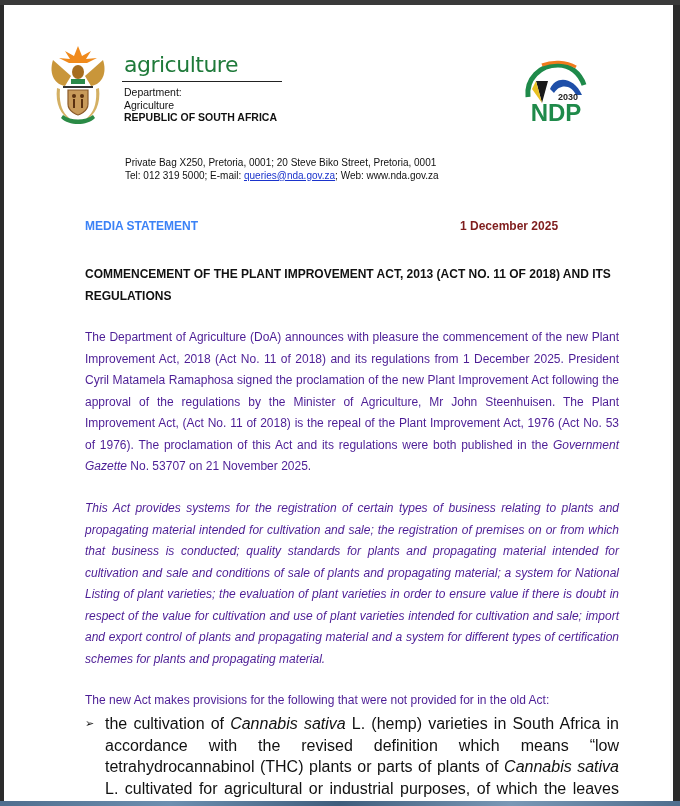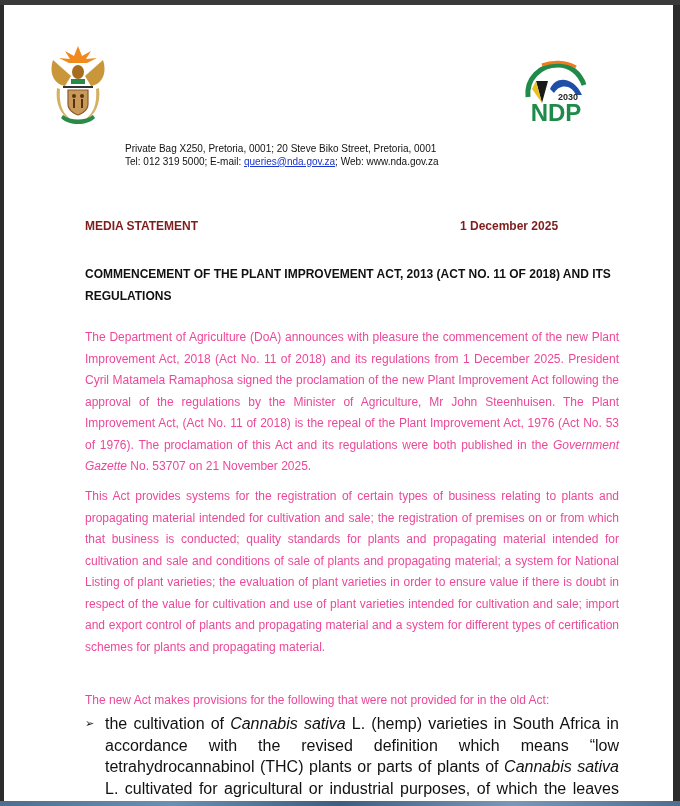--- a/index.html
+++ b/index.html
@@ -20,34 +20,34 @@
   .coat { position:absolute; left:43px; top:37px; width:62px; height:86px; }
   .brand { position:absolute; left:118px; top:48px; width:160px; }
   .brand-word {
     font-family:"DejaVu Sans", sans-serif; color:#1f7a3a; font-size:22px;
     letter-spacing:-0.5px; line-height:24px; height:28px; border-bottom:1.5px solid #222;
     padding-left:2px;
   }
   .brand-line { font-size:10.5px; color:#111; line-height:12.5px; padding-left:2px; }
   .brand-line.bold { font-weight:bold; }
   .ndp { position:absolute; left:518px; top:54px; width:66px; height:66px; }
-  .address { position:absolute; left:121px; top:138px; font-size:10px; line-height:12.5px; color:#111; }
+  .address { position:absolute; left:121px; top:152px; font-size:10px; line-height:12.5px; color:#111; }
   .address a { color:#1a33cc; text-decoration:underline; }
-  .ms-label { position:absolute; left:81px; top:214px; font-size:12px; font-weight:bold; color:#7f1d1d; }
+  .ms-label { position:absolute; left:81px; top:214px; font-size:12px; font-weight:bold; color:#3b82f6; }
   .ms-date { position:absolute; left:456px; top:214px; font-size:12px; font-weight:bold; color:#7f1d1d; }
   .headline {
     position:absolute; left:81px; top:259px; width:534px;
     font-size:12px; font-weight:bold; color:#111; line-height:21.5px;
   }
   .para {
-    position:absolute; left:81px; width:534px; font-size:12px; color:#ec4899;
+    position:absolute; left:81px; width:534px; font-size:12px; color:#4c1d95;
     line-height:21.5px; text-align:justify; text-align-last:left;
   }
   .p1 { top:322px; }
-  .p2 { top:481px; }
+  .p2 { top:493px;font-style:italic; }
   .p3 { top:685px; }
   .bullet { position:absolute; left:81px; top:707px; width:534px; }
   .bullet-mark { position:absolute; left:0; top:0; font-size:11px; color:#111; line-height:21.5px; }
   .bullet-text {
     position:absolute; left:20px; width:514px; font-size:16px; color:#111;
     line-height:21.5px; text-align:justify; text-align-last:justify;
   }
   i { font-style:italic; }
   .watermark {
     position:absolute; left:540px; top:820px; font-size:13px; color:#ffffff;
@@ -73,20 +73,26 @@
     <line x1="16" y1="45" x2="46" y2="45" stroke="#333" stroke-width="2"></line>
     <path d="M21 48 L41 48 L41 62 C41 70 31 73 31 73 C31 73 21 70 21 62 Z" fill="#c89a5a" stroke="#8a5a2a" stroke-width="1.2"></path>
     <circle cx="27" cy="54" r="2" fill="#5a3010"></circle>
       <circle cx="35" cy="54" r="2" fill="#5a3010"></circle>
     <path d="M27 57 L27 66 M35 57 L35 66" stroke="#5a3010" stroke-width="2"></path>
     <path d="M10 46 C8 62 14 74 24 78 L20 74 C14 68 12 58 13 47 Z" fill="#d4b063"></path>
     <path d="M52 46 C54 62 48 74 38 78 L42 74 C48 68 50 58 49 47 Z" fill="#d4b063"></path>
     <path d="M14 76 C22 84 40 84 48 76 L46 73 C38 79 24 79 16 73 Z" fill="#2b8b46"></path>
   </svg>
 
+  <div class="brand">
+    <div class="brand-word">agriculture</div>
+    <div class="brand-line" style="margin-top:4px">Department:</div>
+    <div class="brand-line">Agriculture</div>
+    <div class="brand-line bold">REPUBLIC OF SOUTH AFRICA</div>
+  </div>
 
   <svg class="ndp" viewBox="0 0 66 66">
     <path d="M6 38 C4 20 18 6 36 6 C48 6 58 14 62 26" fill="none" stroke="#1f8a4a" stroke-width="5"></path>
     <path d="M20 6 C30 2 44 2 54 8" fill="none" stroke="#f07a1c" stroke-width="3"></path>
     <path d="M14 22 L26 22 L20 44 Z" fill="#1a1a1a"></path>
     <path d="M14 22 L20 44 L10 30 Z" fill="#e8c020"></path>
     <path d="M28 30 C34 16 52 18 60 36 L54 36 C50 26 38 24 32 34 Z" fill="#1e4fa8"></path>
     <text x="46" y="41" font-size="9" font-family="Liberation Sans, sans-serif" font-weight="bold" fill="#222" text-anchor="middle">2030</text>
     <text x="34" y="62" font-size="24" font-family="Liberation Sans, sans-serif" font-weight="bold" fill="#1f8a4a" text-anchor="middle">NDP</text>
   </svg>

